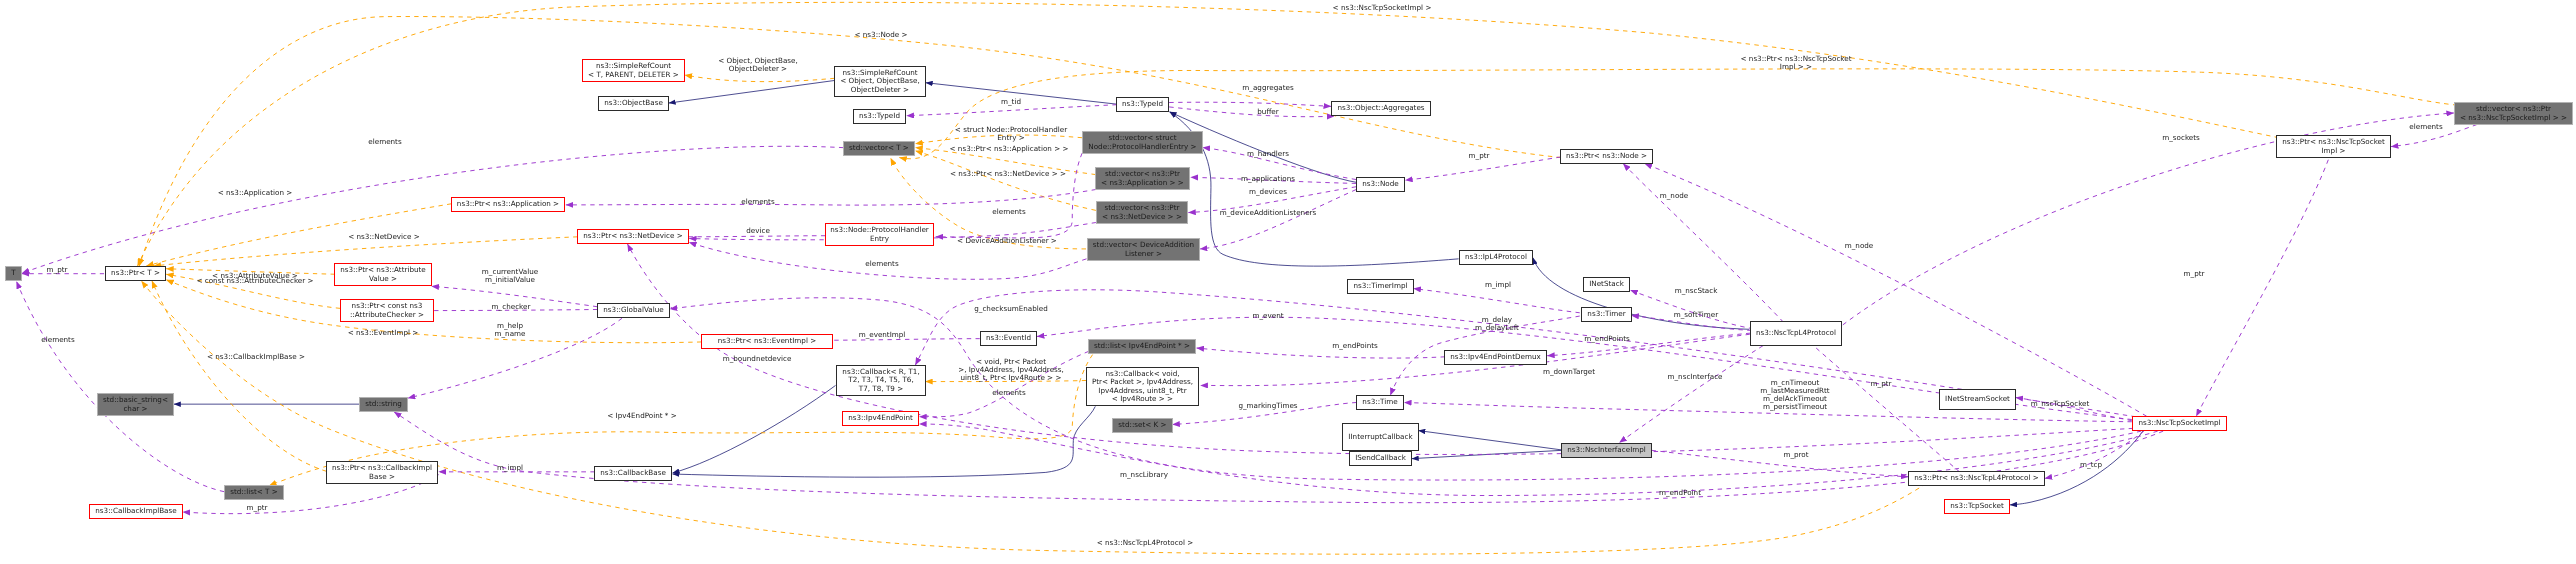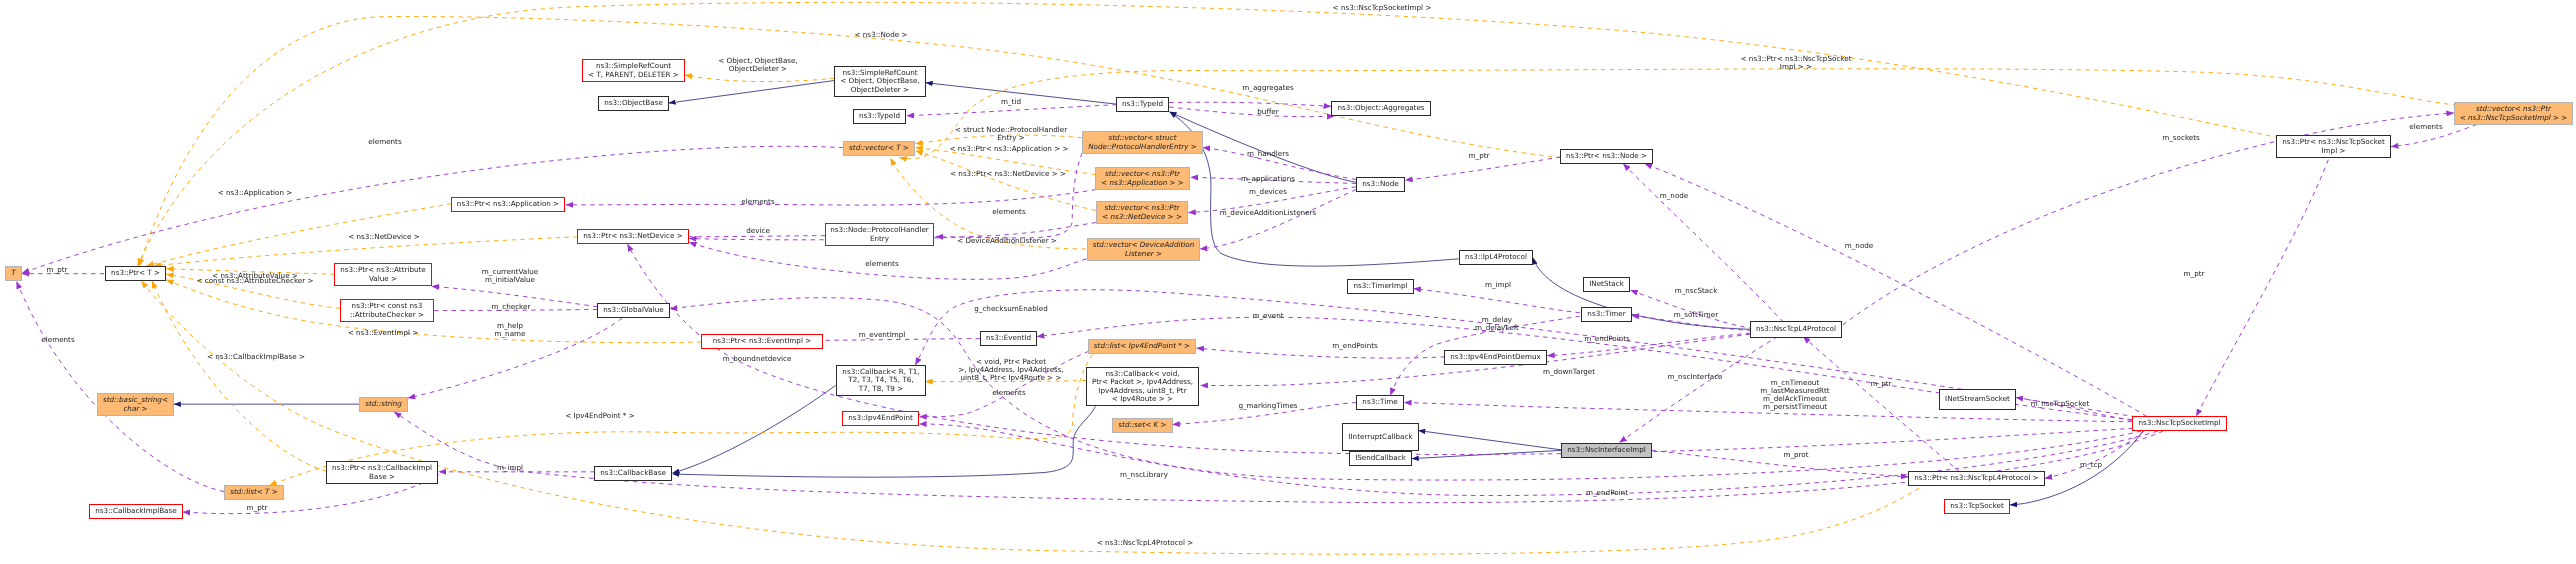--- a/index.html
+++ b/index.html
@@ -4,21 +4,21 @@
 <title>collaboration diagram</title>
 <style>
   html,body{margin:0;padding:0;background:#ffffff;}
   #diagram{position:relative;width:2576px;height:565px;background:#ffffff;overflow:hidden;
            font-family:"DejaVu Sans",sans-serif;-webkit-font-smoothing:antialiased;}
   svg.edges{position:absolute;left:0;top:0;width:2576px;height:565px;overflow:visible;}
   .node{position:absolute;box-sizing:border-box;display:flex;align-items:center;justify-content:center;
         text-align:center;font-size:7.2px;line-height:8.1px;color:#1a1a1a;background:#ffffff;
         border:0.6px solid #2b2b2b;white-space:pre-line;z-index:5;}
   .node.red{border:0.9px solid #ff0000;}
-  .node.gray{border-color:#b3b3b3;background:#fdba74;font-style:italic;}
+  .node.gray{border-color:#b3b3b3;background:#737373;}
   .node.cur{background:#c3c3c3;border-color:#2b2b2b;}
   .elabel{position:absolute;font-size:7.2px;line-height:8.1px;color:#1a1a1a;white-space:pre-line;
           text-align:center;transform:translateX(-50%);z-index:4;}
   svg.edges>path{fill:none;}
   marker path{stroke:none;}
   .e-inherit{stroke:#191970;stroke-width:1.4;}
   .e-tmpl{stroke:#ffa500;stroke-width:1.7;stroke-dasharray:8,8;}
   .e-use{stroke:#9a32cd;stroke-width:1.7;stroke-dasharray:8,8;}
 </style>
 </head>
@@ -131,39 +131,39 @@
   <div class="node gray" style="left:1087px;top:238px;width:113px;height:23px"><span>std::vector&lt; DeviceAddition
 Listener &gt;</span></div>
   <div class="node" style="left:1116px;top:97px;width:53px;height:15px"><span>ns3::TypeId</span></div>
   <div class="node" style="left:1331px;top:101px;width:100px;height:15px"><span>ns3::Object::Aggregates</span></div>
   <div class="node" style="left:1356px;top:177px;width:49px;height:15px"><span>ns3::Node</span></div>
   <div class="node" style="left:1560px;top:149px;width:93px;height:15px"><span>ns3::Ptr&lt; ns3::Node &gt;</span></div>
   <div class="node" style="left:1459px;top:250px;width:74px;height:15px"><span>ns3::IpL4Protocol</span></div>
   <div class="node" style="left:1583px;top:277px;width:47px;height:15px"><span>INetStack</span></div>
   <div class="node" style="left:1581px;top:307px;width:51px;height:15px"><span>ns3::Timer</span></div>
   <div class="node" style="left:1347px;top:279px;width:67px;height:15px"><span>ns3::TimerImpl</span></div>
-  <div class="node" style="left:1750px;top:321px;width:92px;height:17px"><span>ns3::NscTcpL4Protocol</span></div>
+  <div class="node" style="left:1750px;top:321px;width:92px;height:25px"><span>ns3::NscTcpL4Protocol</span></div>
   <div class="node" style="left:1939px;top:389px;width:77px;height:21px"><span>INetStreamSocket</span></div>
   <div class="node" style="left:1908px;top:471px;width:137px;height:15px"><span>ns3::Ptr&lt; ns3::NscTcpL4Protocol &gt;</span></div>
   <div class="node red" style="left:1944px;top:499px;width:66px;height:15px"><span>ns3::TcpSocket</span></div>
   <div class="node red" style="left:2132px;top:416px;width:95px;height:15px"><span>ns3::NscTcpSocketImpl</span></div>
   <div class="node" style="left:2276px;top:135px;width:115px;height:23px"><span>ns3::Ptr&lt; ns3::NscTcpSocket
 Impl &gt;</span></div>
   <div class="node gray" style="left:2454px;top:102px;width:119px;height:23px"><span>std::vector&lt; ns3::Ptr
 &lt; ns3::NscTcpSocketImpl &gt; &gt;</span></div>
   <div class="node gray" style="left:5px;top:266px;width:17px;height:15px"><span>T</span></div>
   <div class="node" style="left:105px;top:266px;width:61px;height:15px"><span>ns3::Ptr&lt; T &gt;</span></div>
   <div class="node red" style="left:451px;top:197px;width:114px;height:15px"><span>ns3::Ptr&lt; ns3::Application &gt;</span></div>
   <div class="node red" style="left:577px;top:229px;width:112px;height:15px"><span>ns3::Ptr&lt; ns3::NetDevice &gt;</span></div>
   <div class="node red" style="left:334px;top:263px;width:98px;height:23px"><span>ns3::Ptr&lt; ns3::Attribute
 Value &gt;</span></div>
   <div class="node red" style="left:340px;top:299px;width:94px;height:23px"><span>ns3::Ptr&lt; const ns3
 ::AttributeChecker &gt;</span></div>
   <div class="node" style="left:597px;top:303px;width:73px;height:15px"><span>ns3::GlobalValue</span></div>
-  <div class="node red" style="left:701px;top:334px;width:122px;height:15px"><span>ns3::Ptr&lt; ns3::EventImpl &gt;</span></div>
+  <div class="node red" style="left:701px;top:334px;width:132px;height:15px"><span>ns3::Ptr&lt; ns3::EventImpl &gt;</span></div>
   <div class="node" style="left:836px;top:365px;width:90px;height:31px"><span>ns3::Callback&lt; R, T1,
 T2, T3, T4, T5, T6,
 T7, T8, T9 &gt;</span></div>
   <div class="node red" style="left:842px;top:411px;width:77px;height:15px"><span>ns3::Ipv4EndPoint</span></div>
   <div class="node" style="left:980px;top:331px;width:57px;height:15px"><span>ns3::EventId</span></div>
   <div class="node gray" style="left:1088px;top:339px;width:108px;height:15px"><span>std::list&lt; Ipv4EndPoint * &gt;</span></div>
   <div class="node" style="left:1086px;top:367px;width:113px;height:39px"><span>ns3::Callback&lt; void,
 Ptr&lt; Packet &gt;, Ipv4Address,
 Ipv4Address, uint8_t, Ptr
 &lt; Ipv4Route &gt; &gt;</span></div>
@@ -241,23 +241,23 @@
 m_persistTimeout</div>
   <div class="elabel" style="left:1881px;top:380px">m_ptr</div>
   <div class="elabel" style="left:1569px;top:368px">m_downTarget</div>
   <div class="elabel" style="left:1011px;top:358px">&lt; void, Ptr&lt; Packet
 &gt;, Ipv4Address, Ipv4Address,
 uint8_t, Ptr&lt; Ipv4Route &gt; &gt;</div>
   <div class="elabel" style="left:1268px;top:402px">g_markingTimes</div>
   <div class="elabel" style="left:1009px;top:389px">elements</div>
   <div class="elabel" style="left:2194px;top:270px">m_ptr</div>
   <div class="elabel" style="left:2060px;top:400px">m_nscTcpSocket</div>
-  <div class="elabel" style="left:600px;top:412px">&lt; Ipv4EndPoint * &gt;</div>
+  <div class="elabel" style="left:642px;top:412px">&lt; Ipv4EndPoint * &gt;</div>
   <div class="elabel" style="left:1796px;top:451px">m_prot</div>
   <div class="elabel" style="left:2091px;top:461px">m_tcp</div>
   <div class="elabel" style="left:510px;top:464px">m_impl</div>
   <div class="elabel" style="left:1144px;top:471px">m_nscLibrary</div>
-  <div class="elabel" style="left:1607px;top:489px">m_endPoint</div>
+  <div class="elabel" style="left:1680px;top:489px">m_endPoint</div>
   <div class="elabel" style="left:257px;top:504px">m_ptr</div>
   <div class="elabel" style="left:1145px;top:539px">&lt; ns3::NscTcpL4Protocol &gt;</div>
   <div class="elabel" style="left:58px;top:336px">elements</div>
 </div>
 
 
 </body></html>

